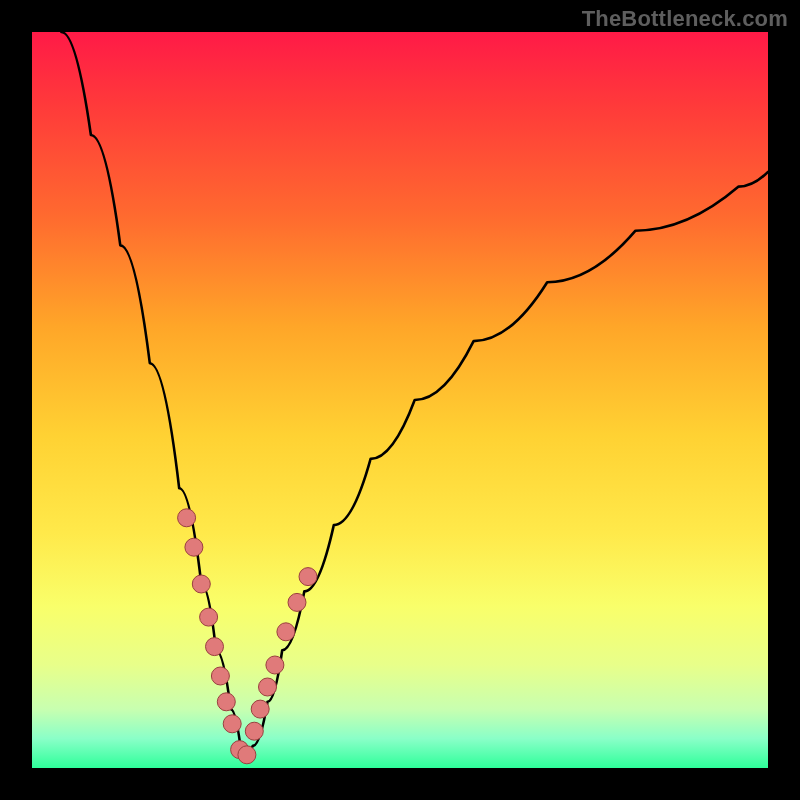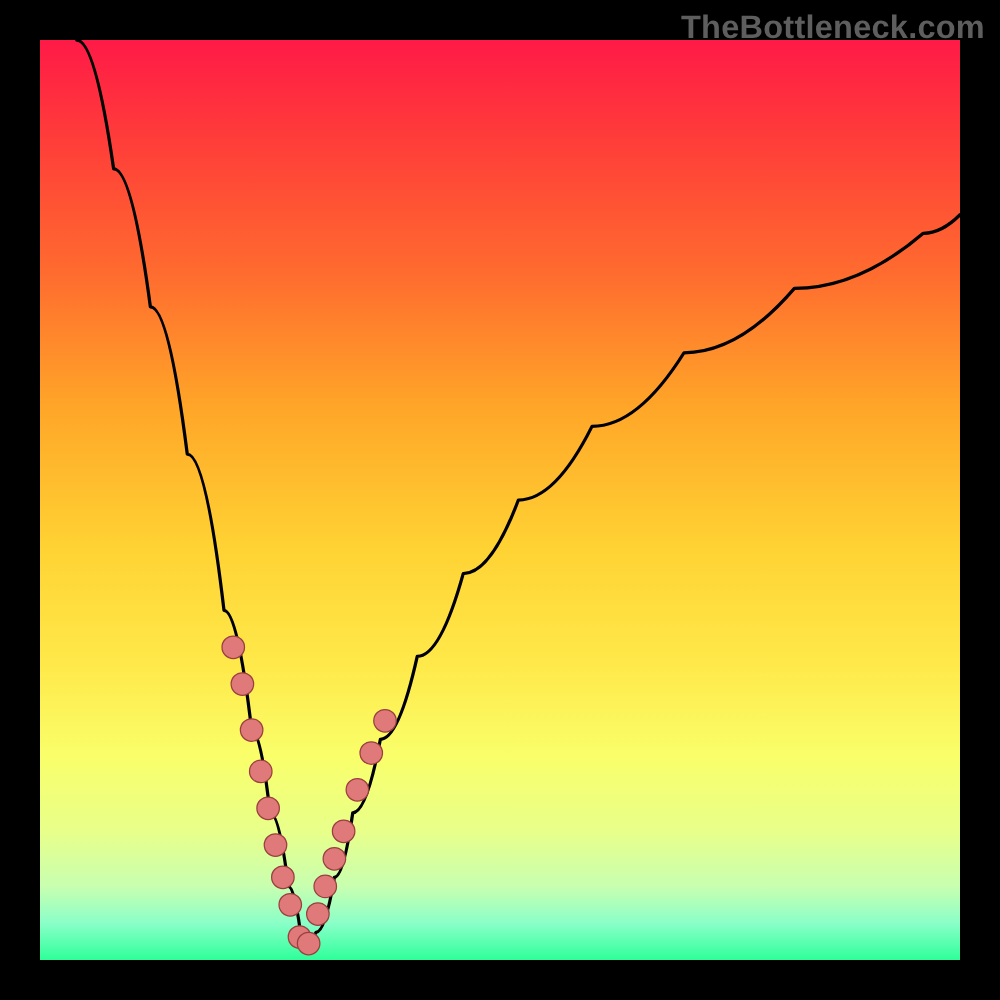--- a/index.html
+++ b/index.html
@@ -27,21 +27,21 @@
       #e8ff8a 86%,
       #c8ffb0 92%,
       #8affc8 96%,
       #2eff9a 100%);
   }
   .watermark {
     position: absolute;
     top: 6px;
     right: 12px;
     font-family: Arial, Helvetica, sans-serif;
-    font-size: 26px;
+    font-size: 22px;
     font-weight: 600;
     color: #5e5e5e;
     letter-spacing: 0.2px;
     user-select: none;
   }
   svg.curve {
     position: absolute;
     left: 0; top: 0;
     width: 736px; height: 736px;
     overflow: visible;

